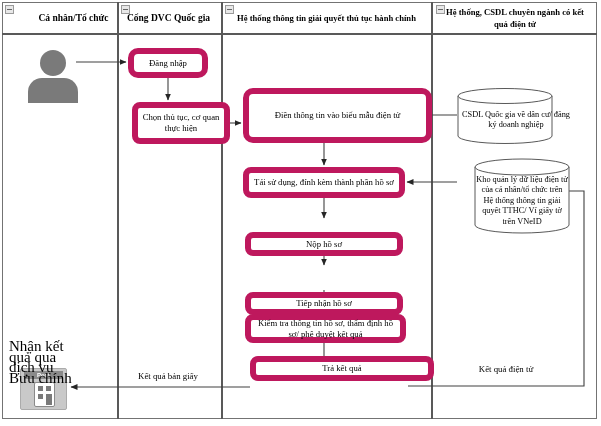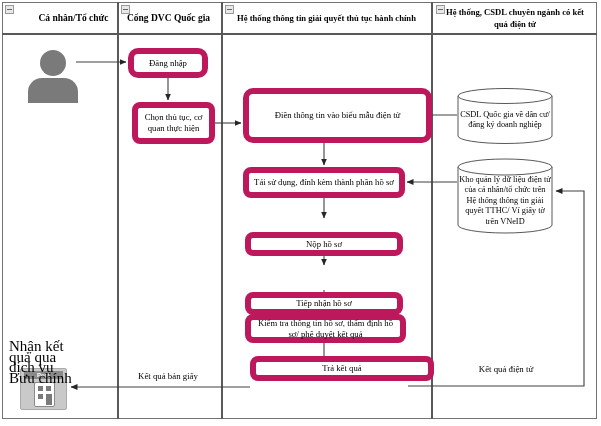--- a/index.html
+++ b/index.html
@@ -111,21 +111,21 @@
       <span class="w w1"></span>
         <span class="w w2"></span>
         <span class="w w3"></span>
         <span class="door"></span>
     </div>
   </div>
 
   <div class="node r10" style="left:128px;top:48px;width:80px;height:30px;">
     <span>Đăng nhập</span>
   </div>
-  <div class="node" style="left:132px;top:102px;width:83px;height:42px;">
+  <div class="node" style="left:132px;top:102px;width:98px;height:42px;">
     <span>Chọn thủ tục, cơ quan thực hiện</span>
   </div>
   <div class="edge-label" style="left:120px;top:371px;width:96px;">Kết quả bản giấy</div>
 
   <div class="node r10" style="left:243px;top:88px;width:189px;height:55px;">
     <span>Điền thông tin vào biểu mẫu điện tử</span>
   </div>
   <div class="node" style="left:243px;top:167px;width:162px;height:31px;">
     <span>Tái sử dụng, đính kèm thành phần hồ sơ</span>
   </div>
@@ -135,28 +135,28 @@
   <div class="node" style="left:245px;top:267px;width:158px;height:23px;margin-top:25px;">
     <span>Tiếp nhận hồ sơ</span>
   </div>
   <div class="node" style="left:245px;top:314px;width:161px;height:29px;">
     <span>Kiểm tra thông tin hồ sơ, thẩm định hồ sơ/ phê duyệt kết quả</span>
   </div>
   <div class="node" style="left:250px;top:356px;width:184px;height:25px;align-items:center;">
     <span>Trả kết quả</span>
   </div>
 
-  <div class="cyl" style="left:457px;top:88px;width:96px;height:56px;">
+  <div class="cyl" style="left:457px;top:88px;width:96px;height:56px;padding-left:22px;">
     <svg width="96" height="56" viewBox="0 0 96 56">
       <path d="M1,8 V48 A47,7.5 0 0 0 95,48 V8 Z" fill="#ffffff" stroke="#595959"></path>
       <ellipse cx="48" cy="8" rx="47" ry="7.5" fill="#ffffff" stroke="#595959"></ellipse>
     </svg>
     <div class="cyl-text">CSDL Quốc gia về dân cư/ đăng ký doanh nghiệp</div>
   </div>
-  <div class="cyl" style="left:457px;top:158px;width:96px;height:76px;">
+  <div class="cyl" style="left:474px;top:158px;width:96px;height:76px;">
     <svg width="96" height="76" viewBox="0 0 96 76">
       <path d="M1,9 V67 A47,8 0 0 0 95,67 V9 Z" fill="#ffffff" stroke="#595959"></path>
       <ellipse cx="48" cy="9" rx="47" ry="8" fill="#ffffff" stroke="#595959"></ellipse>
     </svg>
     <div class="cyl-text" style="top:13px;">Kho quản lý dữ liệu điện tử của cá nhân/tổ chức trên Hệ thống thông tin giải quyết TTHC/ Ví giấy tờ trên VNeID</div>
   </div>
   <div class="edge-label" style="left:458px;top:364px;width:96px;">Kết quả điện tử</div>
 
 </div>
 

